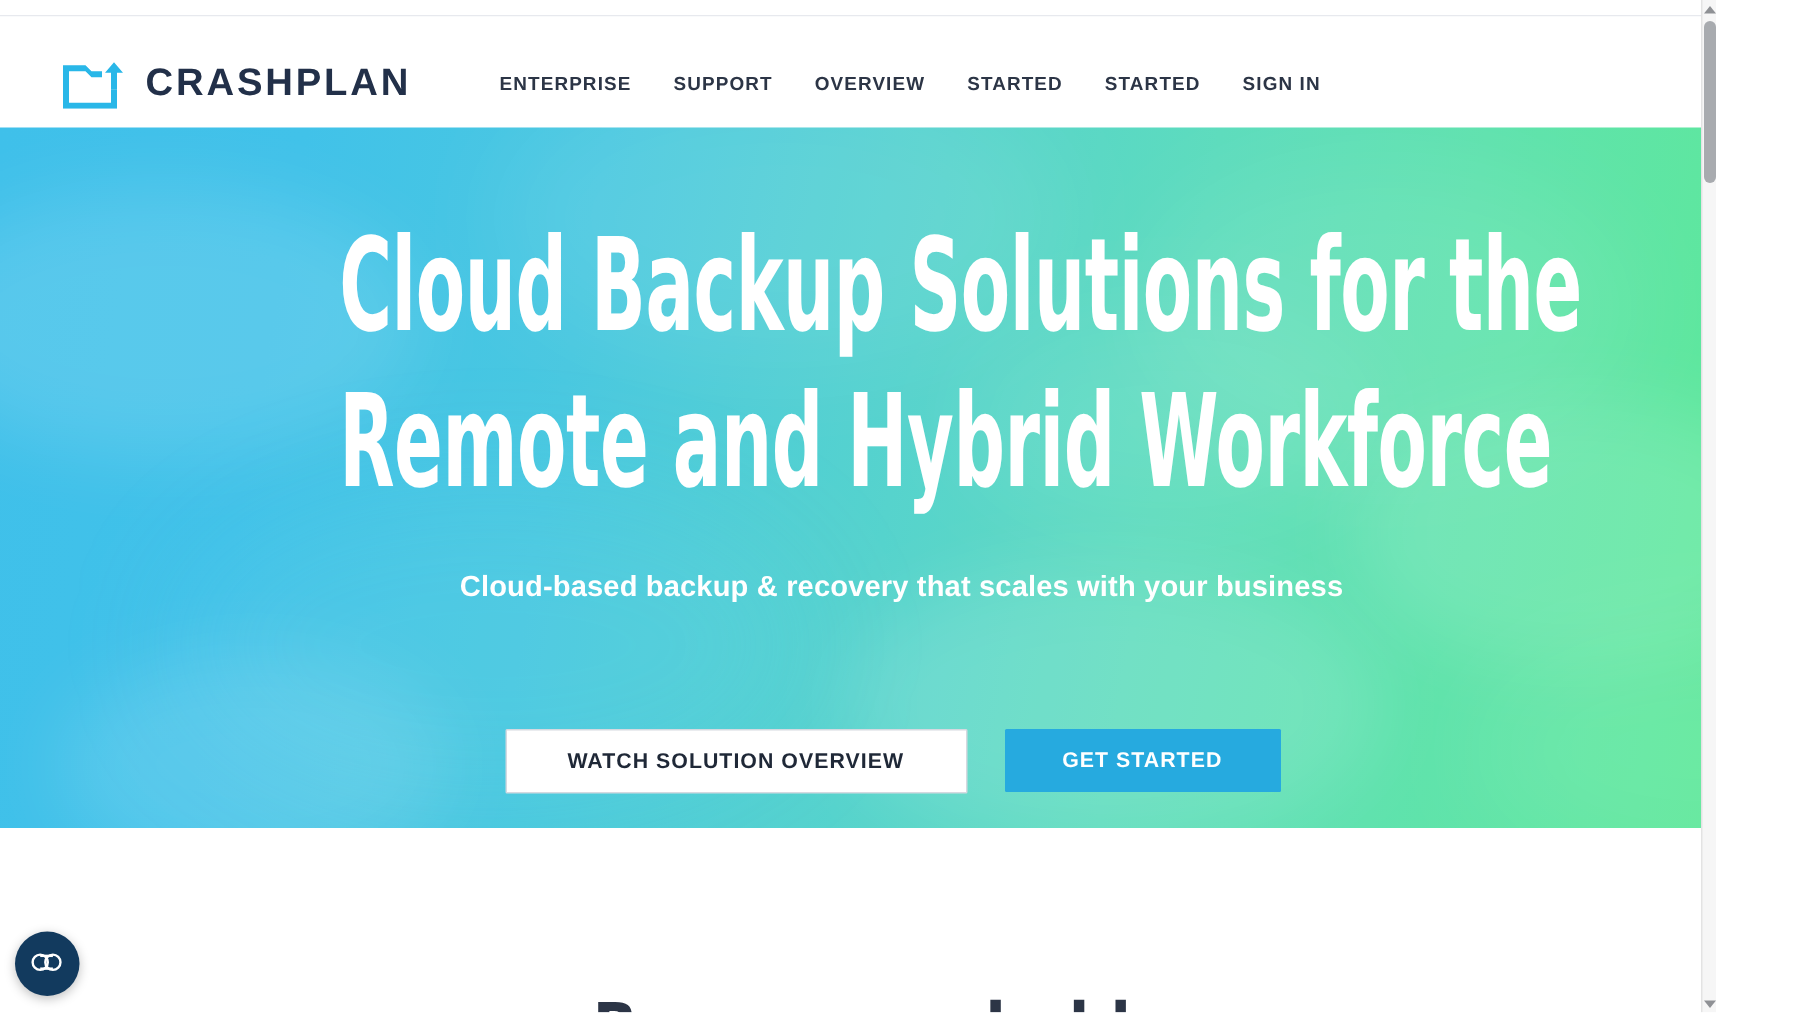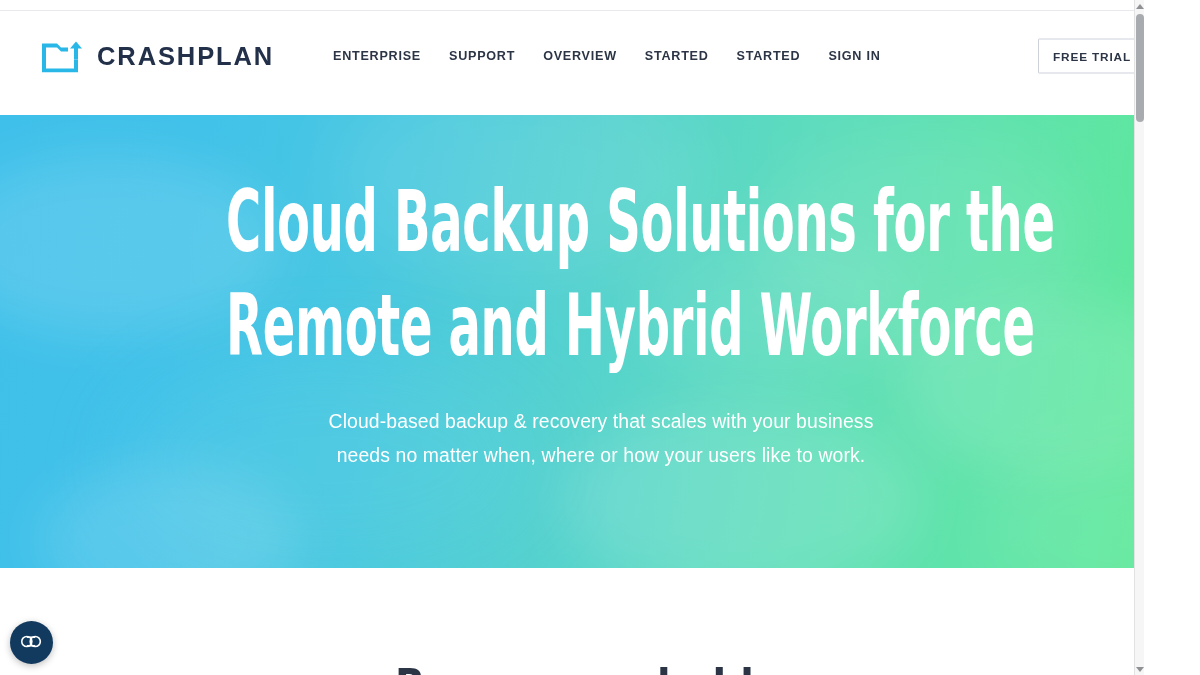--- a/index.html
+++ b/index.html
@@ -113,21 +113,21 @@
     cursor: pointer;
     display: flex;
     align-items: center;
     justify-content: center;
     border-radius: 1px;
   }
 
   
   .hero {
     position: absolute;
-    left: 0; top: 115px;
+    left: 0; top: 85px;
     width: 1190px;
     height: 467px;
     overflow: hidden;
     background: linear-gradient(100deg,
         #3fc0ea 0%,
         #41c2e9 16%,
         #49c8e0 32%,
         #56d3cd 50%,
         #5ddcbd 64%,
         #5fe2ae 78%,
@@ -168,21 +168,21 @@
     white-space: nowrap;
   }
   .hero-title .l2 { display: block; }
 
   .hero-sub {
     position: absolute;
     left: 0; right: 0;
     top: 290px;
     color: #ffffff;
     font-size: 19.4px;
-    font-weight: 400;
+    font-weight: 700;
     line-height: 33.6px;
     letter-spacing: 0.1px;
     padding-left: 12px;
   }
   .hero-sub span { display: block; }
 
   .hero-cta {
     position: absolute;
     left: 0; right: 0;
     top: 401px;
@@ -327,21 +327,20 @@
 
       <nav class="main-nav">
         <a class="nav-link" href="#">ENTERPRISE</a>
         <a class="nav-link" href="#">SUPPORT</a>
         <a class="nav-link" href="#">OVERVIEW</a>
         <a class="nav-link" href="#">STARTED</a>
         <a class="nav-link" href="#">STARTED</a>
         <a class="nav-link" href="#">SIGN IN</a>
       </nav>
 
-      <button class="free-trial-btn">FREE TRIAL</button>
     </header>
 
     <section class="hero">
 
       <div class="clouds">
         <span class="cl" style="left:-60px; top:40px;  width:340px; height:180px;"></span>
         <span class="cl e" style="left:120px; top:240px; width:420px; height:210px;"></span>
         <span class="cl d" style="left:330px; top:-40px; width:380px; height:200px;"></span>
         <span class="cl" style="left:560px; top:290px; width:360px; height:190px;"></span>
         <span class="cl d" style="left:760px; top:20px;  width:330px; height:200px;"></span>
@@ -353,23 +352,26 @@
 
       <div class="hero-inner">
 
         <h1 class="hero-title">
           <span class="l1">Cloud Backup Solutions for the</span>
           <span class="l2">Remote and Hybrid Workforce</span>
         </h1>
 
         <p class="hero-sub">
           <span>Cloud-based backup &amp; recovery that scales with your business</span>
-          <span>needs no matter when, where or how your users like to work.</span>
         </p>
 
+        <div class="hero-cta">
+          <button class="btn-outline">WATCH SOLUTION OVERVIEW</button>
+          <button class="btn-solid">GET STARTED</button>
+        </div>
 
       </div>
     </section>
 
     <div class="below">
       <h2 class="section-heading-peek">Recommended by</h2>
     </div>
 
     <button class="a11y-widget">
       <span>

